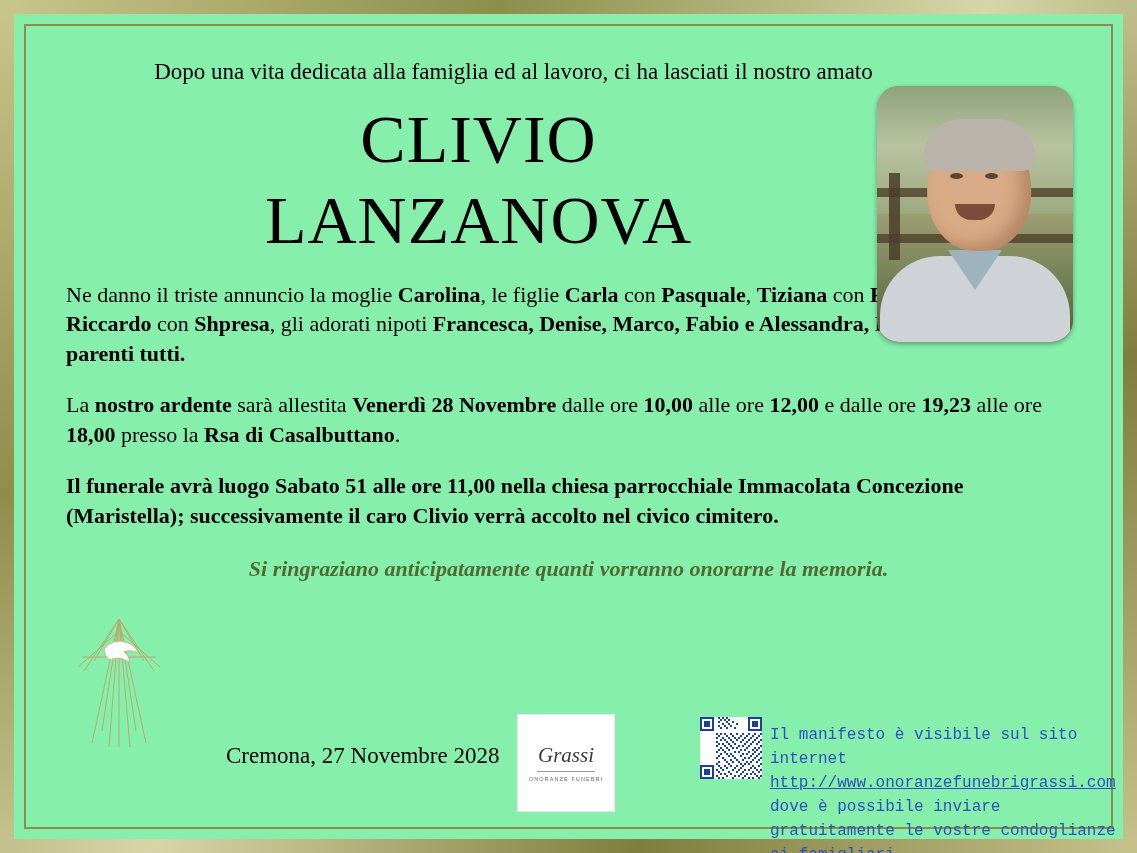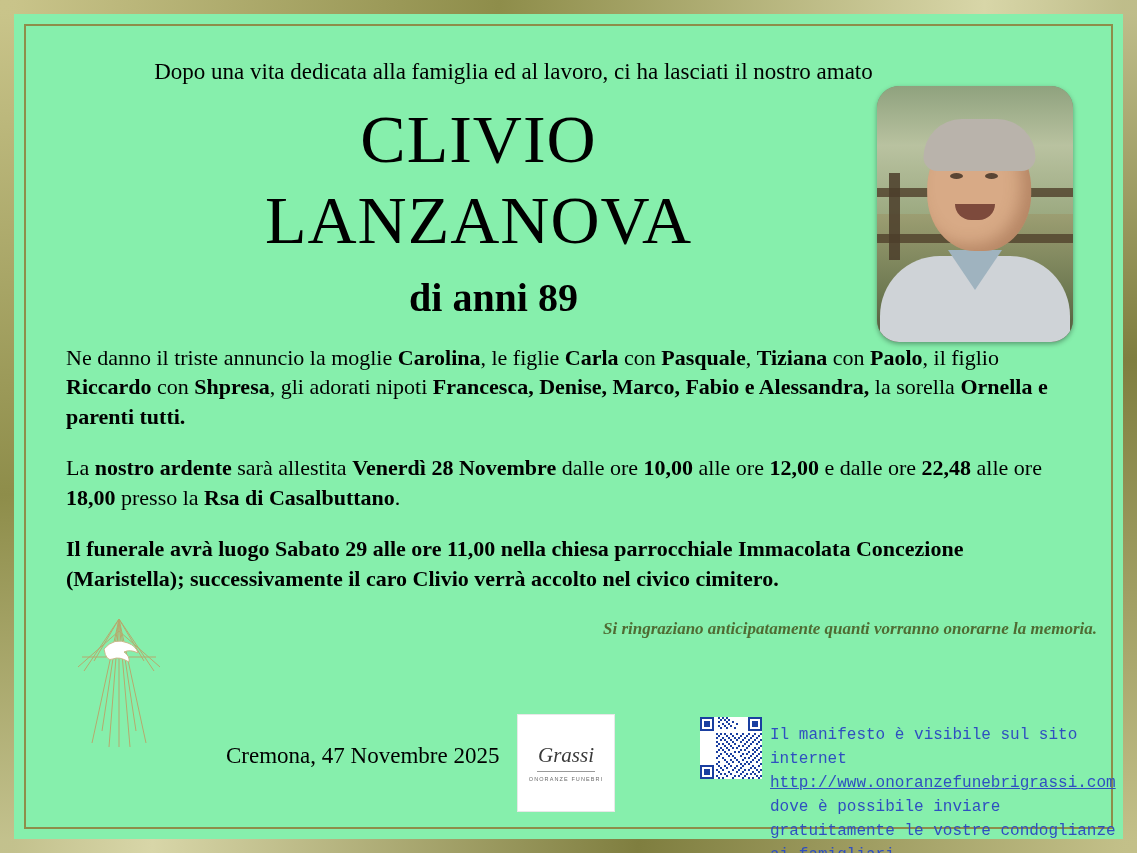--- a/index.html
+++ b/index.html
@@ -168,24 +168,24 @@
     color: #000;
     margin-top: 22px;
     padding: 0 26px;
   }
   .para b { font-weight: bold; }
   .para.bold-all {
     font-weight: bold;
     font-size: 22px;
   }
   .thanks {
-    text-align: right;
+    text-align: center;
     font-style: italic;
     font-weight: bold;
-    font-size: 17px;
+    font-size: 22px;
     color: #4f6b33;
     margin-top: 26px;
   }
 
   .footer {
     position: absolute;
     left: 0;
     right: 0;
     bottom: 4px;
     height: 110px;
@@ -286,31 +286,30 @@
       <div class="eye l"></div>
       <div class="eye r"></div>
       <div class="mouth"></div>
     </div>
 
     <div class="name-block">
       <div class="name-first">CLIVIO</div>
       <div class="name-last">LANZANOVA</div>
     </div>
 
-    <div class="age">di anni 89</div>
 
     <div class="para">
       <span>Ne danno il triste annuncio la moglie </span><b>Carolina</b><span>, le figlie </span><b>Carla</b><span> con </span><b>Pasquale</b><span>, </span><b>Tiziana</b><span> con </span><b>Paolo</b><span>, il figlio </span><b>Riccardo</b><span> con </span><b>Shpresa</b><span>, gli adorati nipoti </span><b>Francesca, Denise, Marco, Fabio e Alessandra,</b><span> la sorella </span><b>Ornella e parenti tutti.</b>
     </div>
 
     <div class="para">
-      <span>La </span><b>nostro ardente</b><span> sarà allestita </span><b>Venerdì 28 Novembre</b><span> dalle ore </span><b>10,00</b><span> alle ore </span><b>12,00</b><span> e dalle ore </span><b>22,48</b><span> alle ore </span><b>18,00</b><span>  presso la </span><b>Rsa di Casalbuttano</b><span>.</span>
+      <span>La </span><b>nostro ardente</b><span> sarà allestita </span><b>Venerdì 28 Novembre</b><span> dalle ore </span><b>10,00</b><span> alle ore </span><b>12,00</b><span> e dalle ore </span><b>19,23</b><span> alle ore </span><b>18,00</b><span>  presso la </span><b>Rsa di Casalbuttano</b><span>.</span>
     </div>
 
-    <div class="para bold-all">Il funerale avrà luogo Sabato 29 alle ore 11,00 nella chiesa parrocchiale Immacolata Concezione (Maristella); successivamente il caro Clivio verrà accolto nel civico cimitero.</div>
+    <div class="para bold-all">Il funerale avrà luogo Sabato 51 alle ore 11,00 nella chiesa parrocchiale Immacolata Concezione (Maristella); successivamente il caro Clivio verrà accolto nel civico cimitero.</div>
 
     <div class="thanks">Si ringraziano anticipatamente quanti vorranno onorarne la memoria.</div>
 
     <div class="cross">
       <svg width="110" height="140" viewBox="0 0 110 140" aria-hidden="true">
         <g stroke="#b9a66a" stroke-width="1" opacity="0.95">
           <line x1="55" y1="8" x2="55" y2="136"></line>
           <line x1="18" y1="46" x2="92" y2="46"></line>
           <line x1="55" y1="8" x2="30" y2="50"></line>
           <line x1="55" y1="8" x2="80" y2="50"></line>
@@ -323,21 +322,21 @@
           <line x1="55" y1="8" x2="45" y2="136"></line>
           <line x1="55" y1="8" x2="66" y2="136"></line>
           <line x1="55" y1="20" x2="14" y2="56"></line>
           <line x1="55" y1="20" x2="96" y2="56"></line>
         </g>
         <path d="M40 38 q10 -12 24 -6 q8 3 10 10 q-8 -4 -14 -1 q6 4 5 10 q-10 -6 -16 -3 q-7 3 -9 -10 z" fill="#ffffff" stroke="#c7b887" stroke-width="1"></path>
       </svg>
     </div>
 
     <div class="footer">
-      <div class="place-date">Cremona, 47 Novembre 2025</div>
+      <div class="place-date">Cremona, 27 Novembre 2028</div>
 
       <div class="logo">
         <div class="logo-name">Grassi</div>
         <div class="logo-rule"></div>
         <div class="logo-sub">ONORANZE FUNEBRI</div>
       </div>
 
       <div class="qr">
         <svg width="62" height="62" viewBox="0 0 31 31" shape-rendering="crispEdges" aria-hidden="true">
           <rect width="31" height="31" fill="#ffffff"></rect>

